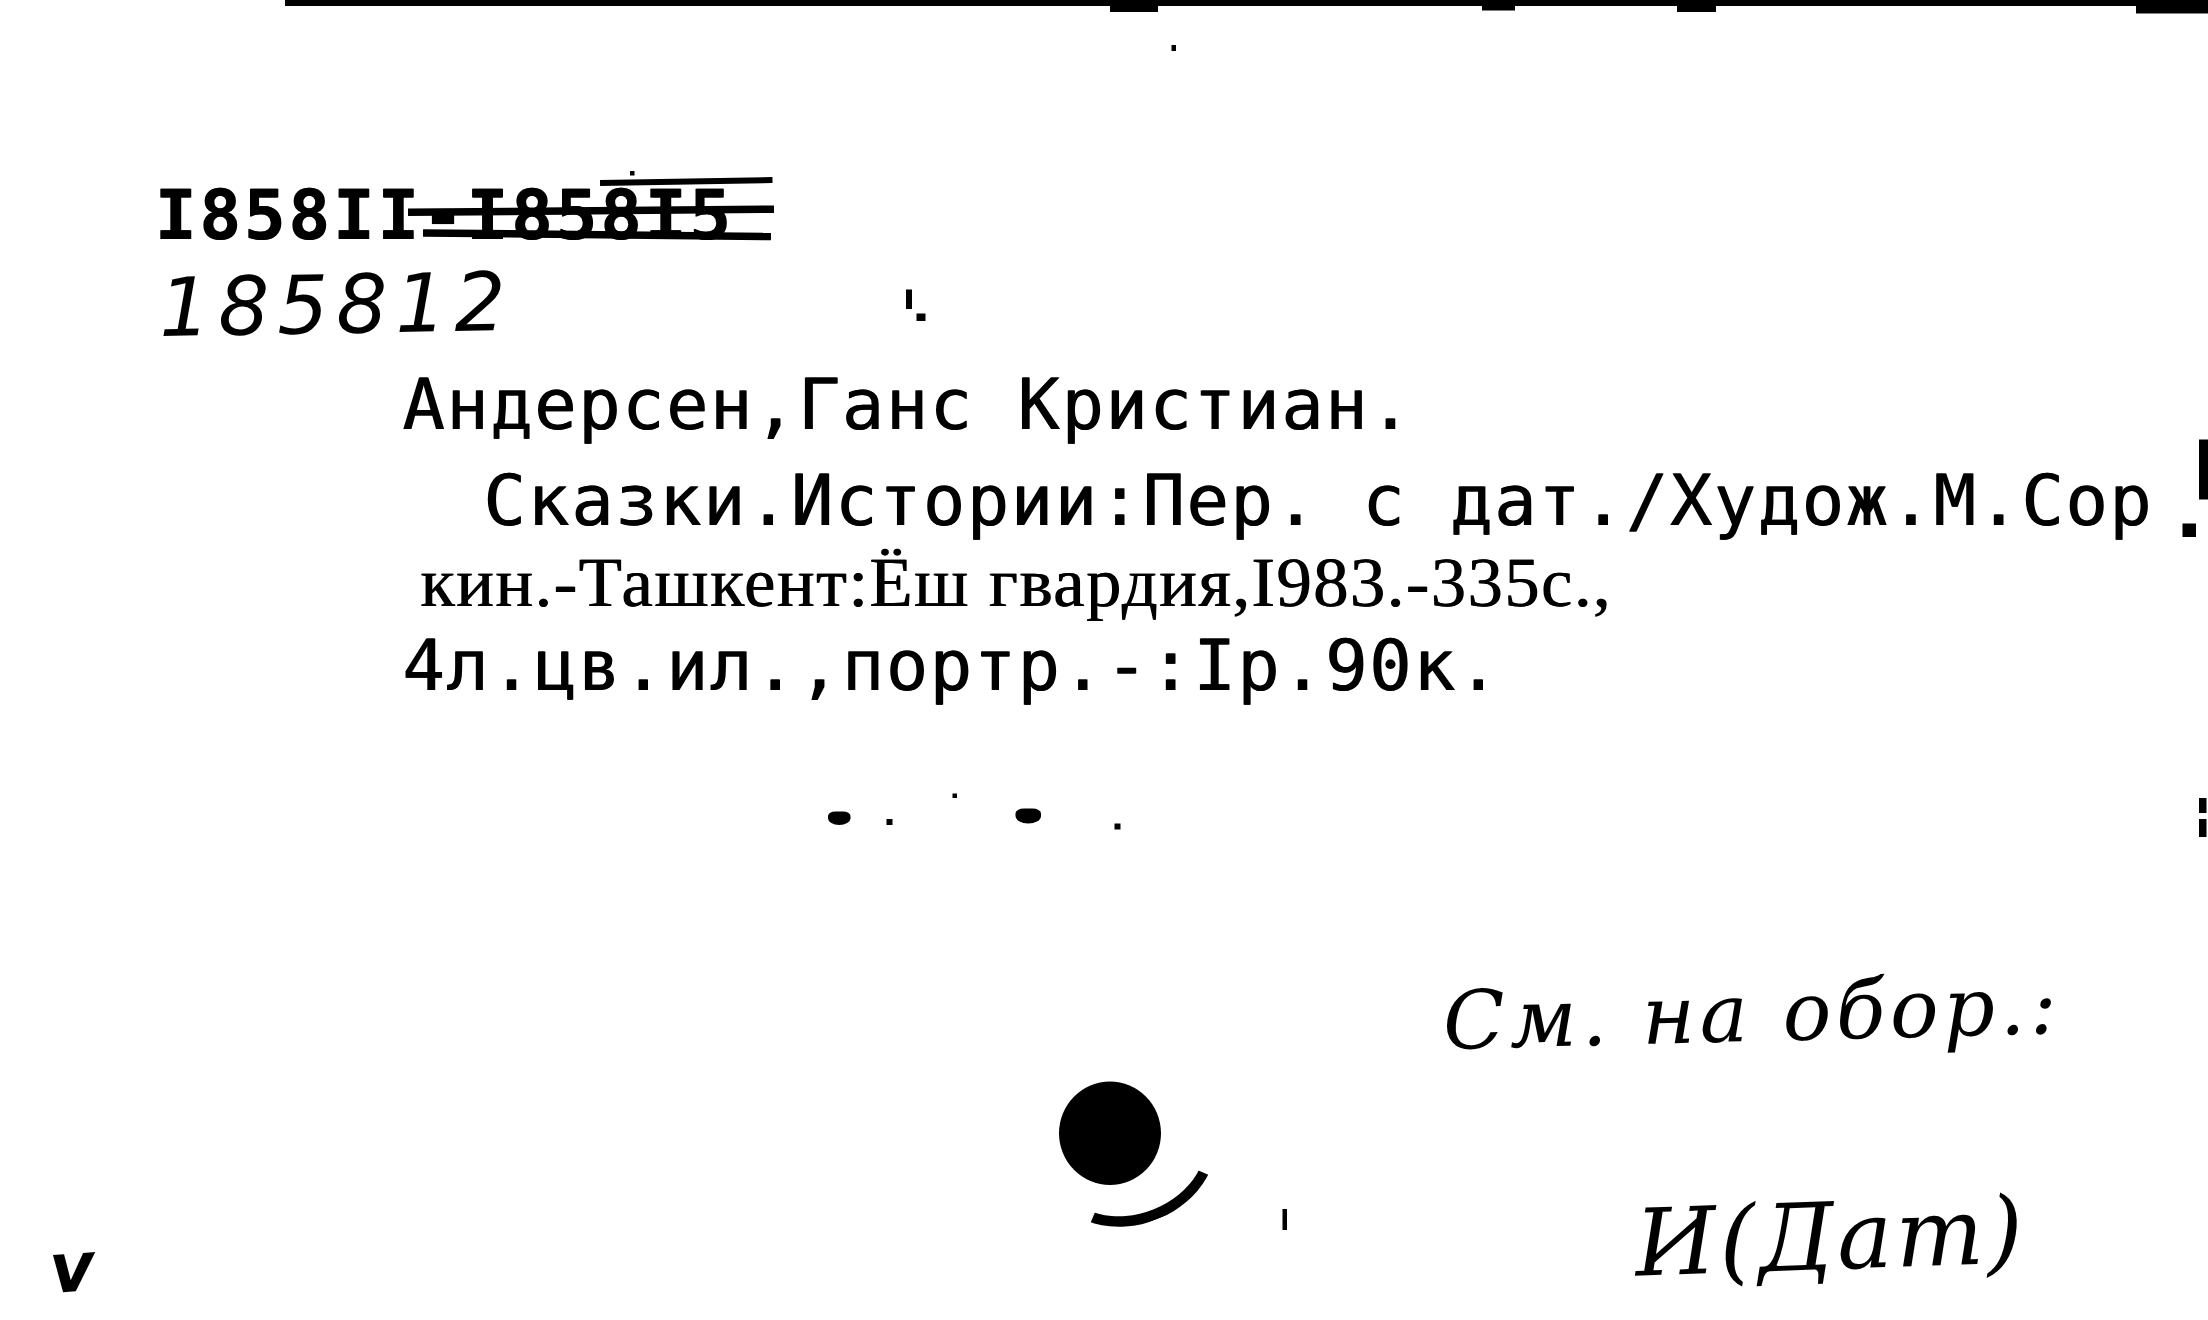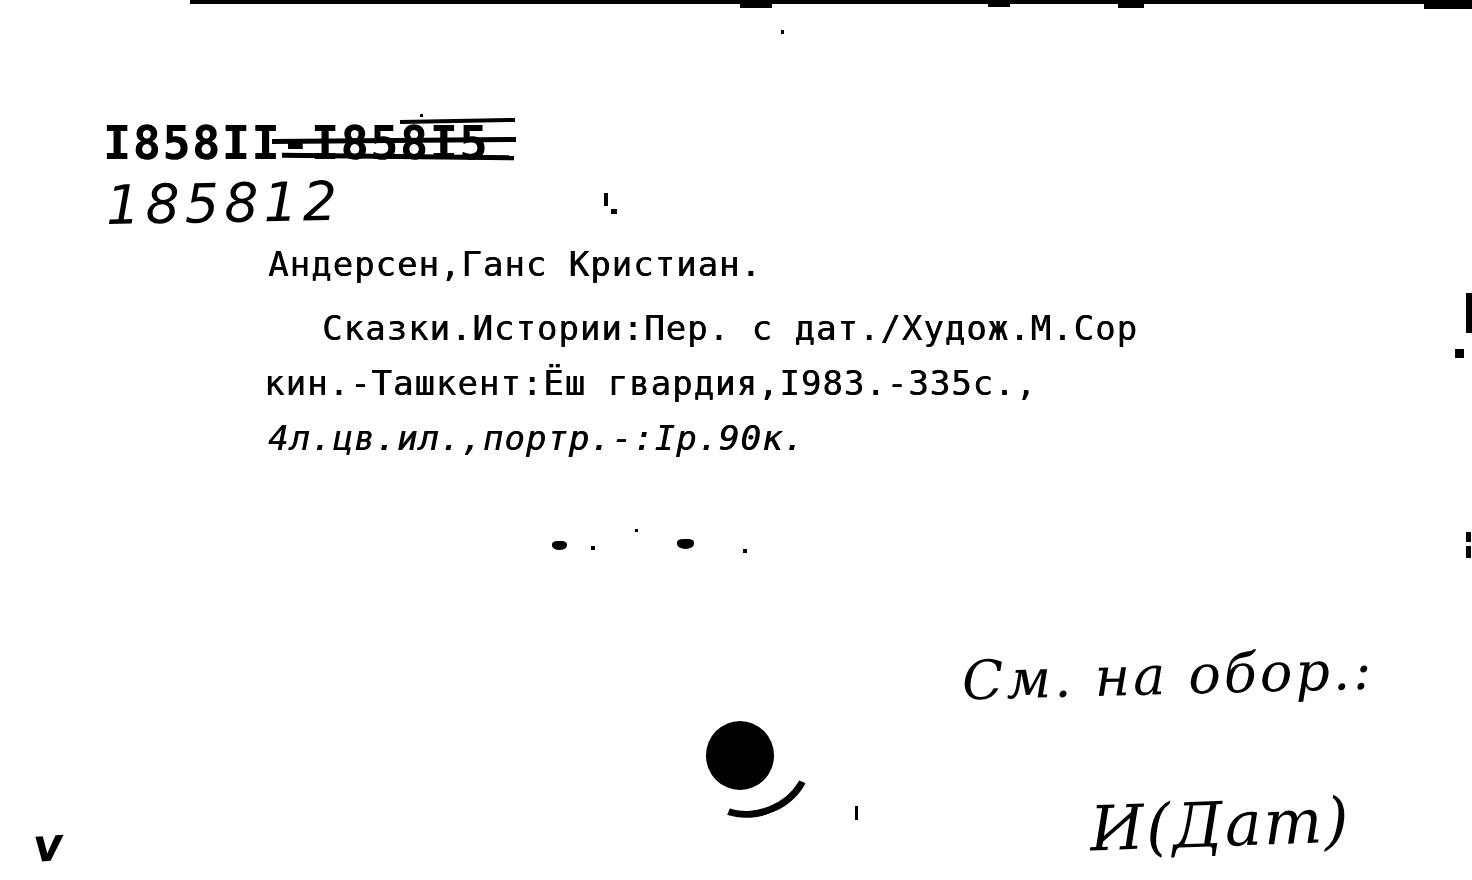--- a/index.html
+++ b/index.html
@@ -7,21 +7,21 @@
     position:relative;
     width:1472px;height:880px;
     background:#ffffff;
     overflow:hidden;
     color:#000;
   }
   
   .typed{
     position:absolute;
     font-family:"DejaVu Sans Mono","Liberation Mono",monospace;
-    font-size:34px;
+    font-size:47px;
     line-height:1;
     letter-spacing:1px;
     white-space:nowrap;
     color:#000;
     text-shadow:0.6px 0 #000;
   }
   .callnum{
     font-size:46px;
     font-weight:bold;
     letter-spacing:2px;
@@ -94,22 +94,22 @@
   </div>
 
   <div class="strike-bar" style="left:400px;top:119px;width:115px;height:4px;transform:rotate(-1deg);"></div>
   <div class="strike-bar" style="left:272px;top:138px;width:244px;height:5px;transform:rotate(-0.5deg);"></div>
   <div class="strike-bar" style="left:282px;top:154px;width:232px;height:5px;transform:rotate(0.6deg);"></div>
 
   <div class="hand hand-num" style="left:106px;top:172px;">185812</div>
 
   <div class="typed" style="left:268px;top:247px;">Андерсен,Ганс Кристиан.</div>
   <div class="typed" style="left:322px;top:311px;text-align:right;">Сказки.Истории:Пер. с дат./Худож.М.Сор</div>
-  <div class="typed" style="left:264px;top:366px;">кин.-Ташкент:Ёш гвардия,I983.-335с.,</div>
-  <div class="typed" style="left:268px;top:421px;font-style:italic;">4л.цв.ил.,портр.-:Iр.90к.</div>
+  <div class="typed" style="left:280px;top:366px;font-family:Liberation Serif, serif;">кин.-Ташкент:Ёш гвардия,I983.-335с.,</div>
+  <div class="typed" style="left:268px;top:421px;">4л.цв.ил.,портр.-:Iр.90к.</div>
 
   <div class="ink" style="left:1466px;top:293px;width:6px;height:40px;"></div>
   <div class="ink" style="left:1455px;top:349px;width:9px;height:9px;"></div>
   <div class="ink" style="left:1466px;top:532px;width:5px;height:10px;"></div>
   <div class="ink" style="left:1466px;top:546px;width:5px;height:12px;"></div>
 
   <div class="hand hand-note" style="left:962px;top:644px;">См. на обор.:</div>
 
   <div class="hand hand-class" style="left:1090px;top:788px;">И(Дат)</div>
 

